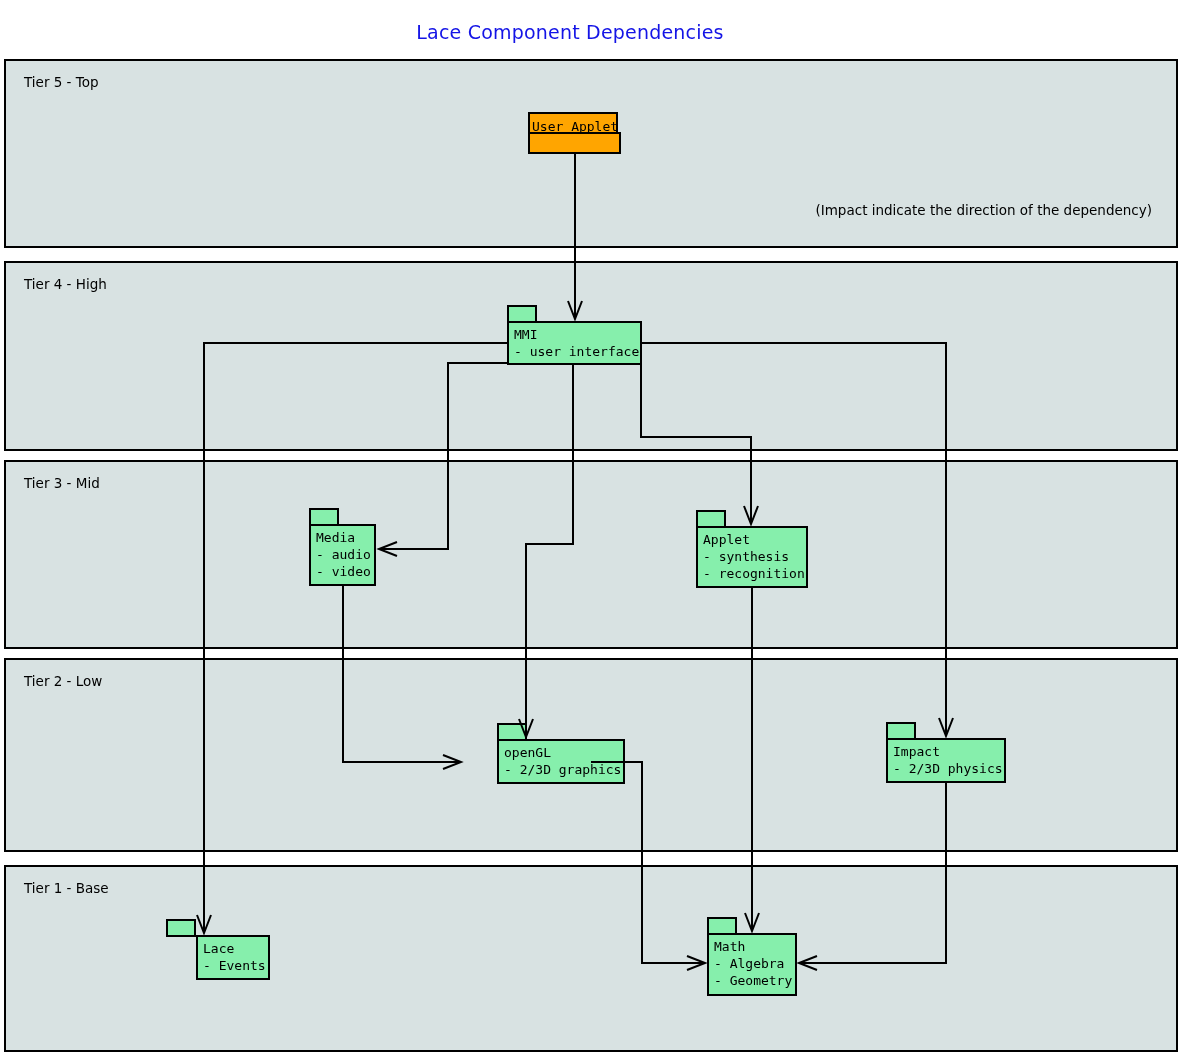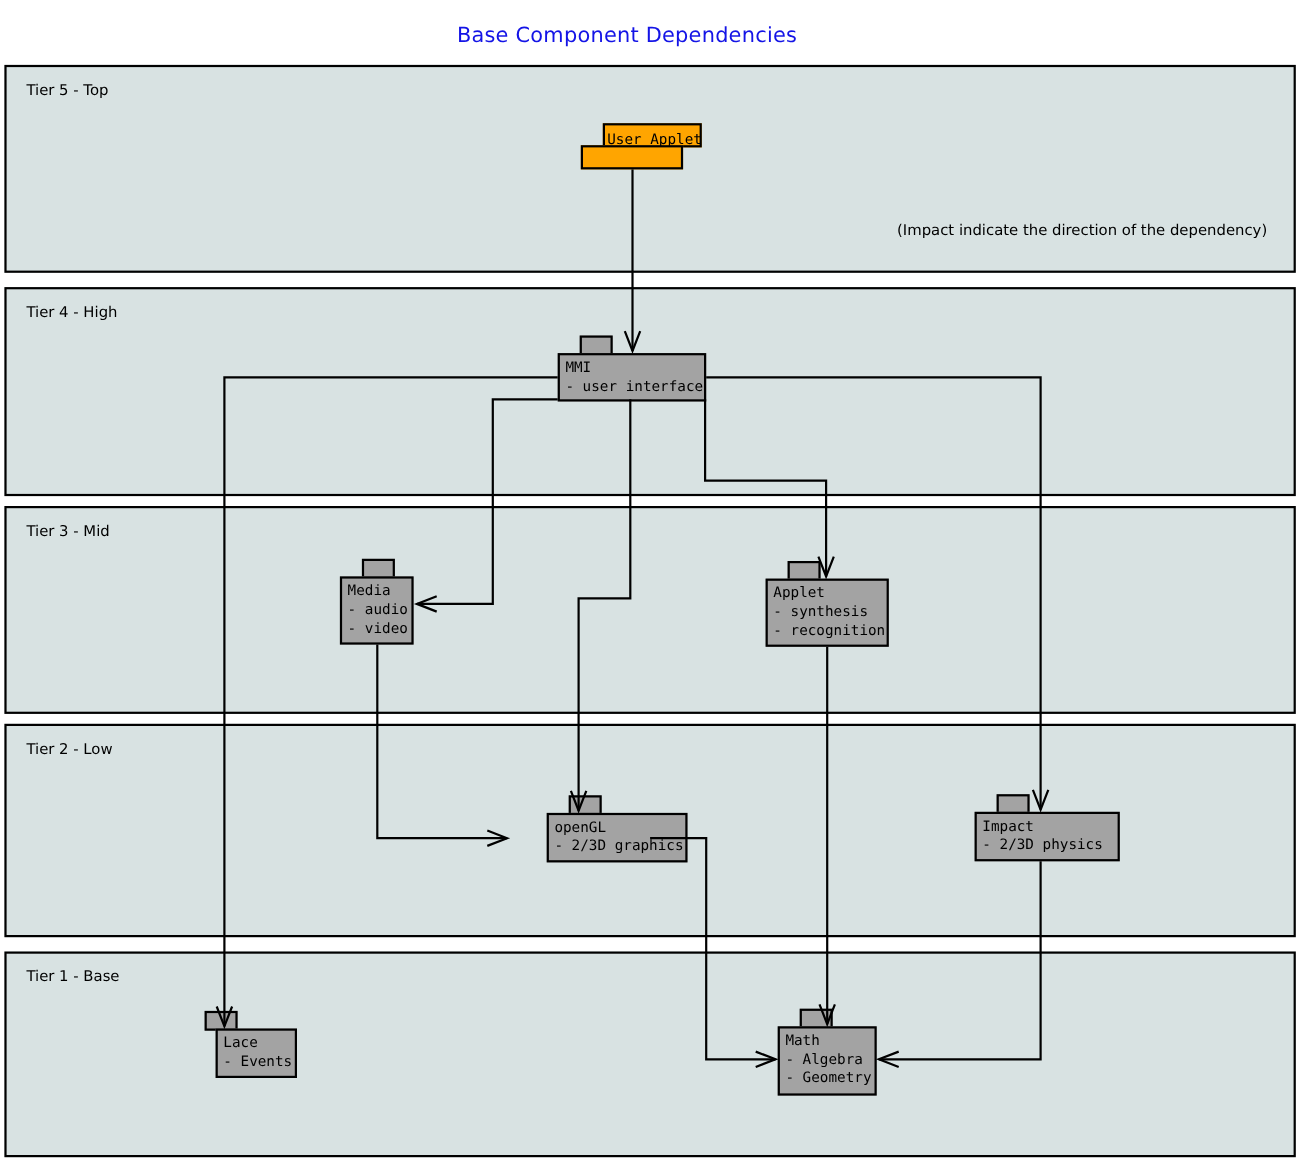--- a/index.html
+++ b/index.html
@@ -18,44 +18,44 @@
   .tier-label {
     position:absolute; left:18px; top:13px; font-size:13.5px; color:#000;
   }
   .note {
     position:absolute; top:202px; right:30px; font-size:13.5px; color:#000;
   }
   .component { position:absolute; }
   .tab, .cbody {
     box-sizing:border-box; border:2px solid #000;
   }
-  .green .tab, .green .cbody { background:#a3a3a3; }
+  .green .tab, .green .cbody { background:#86efac; }
   .orange .tab, .orange .cbody { background:#ffa500; }
-  .tab { width:30px; height:18px;margin-left:20px; }
+  .tab { width:30px; height:18px; }
   .cbody { margin-top:-2px; padding:3px 0 0 5px; }
   .comp-text {
     font-family:"DejaVu Sans Mono", monospace; font-size:13px; line-height:17px;
     white-space:pre; color:#000;
   }
   .applet .tab {
     width:90px; height:22px; padding:2px 0 0 2px;
   }
   .applet .cbody { width:93px; height:22px; padding:0; }
   .edges-overlay {
     position:absolute; left:0; top:0; width:1182px; height:1056px;
     pointer-events:none;
   }
   .edge { fill:none; stroke:#000; stroke-width:2; }
 </style>
 </head>
 <body>
 
 <div class="page">
 
-  <div class="diagram-title">Base Component Dependencies</div>
+  <div class="diagram-title">Lace Component Dependencies</div>
 
   <div class="tier" style="top:59px;  height:189px;">
     <div class="tier-label">Tier 5 - Top</div>
   </div>
   <div class="tier" style="top:261px; height:190px;">
     <div class="tier-label">Tier 4 - High</div>
   </div>
   <div class="tier" style="top:460px; height:189px;">
     <div class="tier-label">Tier 3 - Mid</div>
   </div>
@@ -104,21 +104,21 @@
   <div class="component green" style="left:463px; top:723px;padding-left:34px;">
     <div class="tab"></div>
     <div class="cbody" style="width:128px; height:45px;">
       <div class="comp-text">openGL</div>
       <div class="comp-text">- 2/3D graphics</div>
     </div>
   </div>
 
   <div class="component green" style="left:886px; top:722px;">
     <div class="tab"></div>
-    <div class="cbody" style="width:132px; height:45px;">
+    <div class="cbody" style="width:120px; height:45px;">
       <div class="comp-text">Impact</div>
       <div class="comp-text">- 2/3D physics</div>
     </div>
   </div>
 
   <div class="component green" style="left:166px; top:919px;">
     <div class="tab"></div>
     <div class="cbody" style="width:74px; height:45px;margin-left:30px;">
       <div class="comp-text">Lace</div>
       <div class="comp-text">- Events</div>

